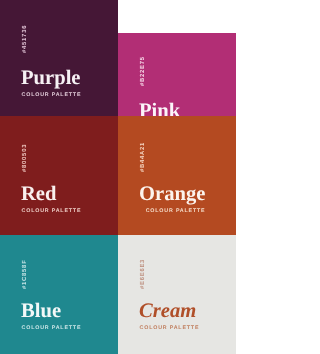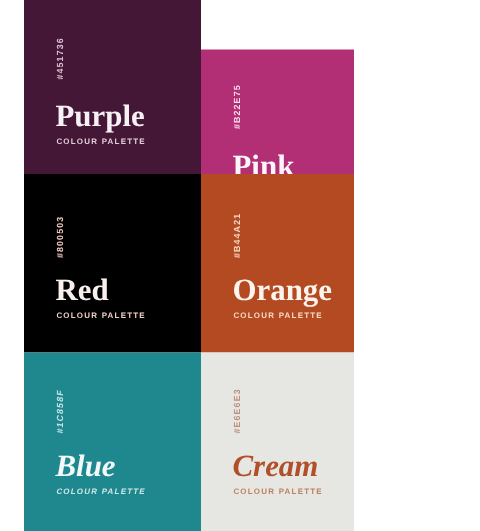--- a/index.html
+++ b/index.html
@@ -1,20 +1,20 @@
 <!DOCTYPE html>
 <html><head>
 <meta charset="utf-8">
 <style>
   html,body{margin:0;padding:0;}
   *{-webkit-font-smoothing:antialiased;text-rendering:geometricPrecision;}
   body{width:236px;height:354px;overflow:hidden;background:#fff;
        font-family:"Liberation Sans",sans-serif;}
   .grid{width:236px;height:354px;display:grid;
-        grid-template-columns:118px 118px;grid-template-rows:116px 119px 119px;padding-left:16px;}
+        grid-template-columns:118px 118px;grid-template-rows:116px 119px 119px;}
   .cell{position:relative;overflow:hidden;}
   .hex{position:absolute;left:21.8px;top:23px;height:30px;
        writing-mode:vertical-rl;transform:rotate(180deg);
        font-family:"Liberation Sans",sans-serif;font-weight:700;
        font-size:5.9px;line-height:7px;letter-spacing:0.75px;}
   .label{position:absolute;left:21px;top:68px;}
   .r2 .label{top:67.6px;}
   .r3 .label{top:66px;}
   .r2 .hex{top:25.5px;}
   .r3 .hex{top:23.5px;}
@@ -34,35 +34,35 @@
       <div class="sub" style="color: rgb(227, 205, 218);">COLOUR PALETTE</div>
     </div>
   </div>
   <div class="cell r1" id="c1" style="background-color: rgb(178, 46, 117); margin-top: 33px;">
     <div class="hex" style="color: rgb(249, 222, 236);">#B22E75</div>
     <div class="label">
       <div class="title" style="color: rgb(252, 245, 249);">Pink</div>
       <div class="sub" style="color: rgb(248, 226, 238);">COLOUR PALETTE</div>
     </div>
   </div>
-  <div class="cell r2" id="c2" style="background-color: #000000;">
+  <div class="cell r2" id="c2" style="background-color: #7f1d1d;">
     <div class="hex" style="color: rgb(240, 200, 193);">#800503</div>
     <div class="label">
       <div class="title" style="color: rgb(249, 240, 238);">Red</div>
       <div class="sub" style="color: rgb(239, 207, 200);">COLOUR PALETTE</div>
     </div>
   </div>
-  <div class="cell r2" id="c3" style="background-color: rgb(180, 74, 33);">
+  <div class="cell r2" id="c3" style="background-color: rgb(180, 74, 33); text-align: right;">
     <div class="hex" style="color: rgb(246, 216, 196);">#B44A21</div>
     <div class="label">
       <div class="title" style="color: rgb(252, 244, 238);">Orange</div>
       <div class="sub" style="color: rgb(245, 220, 201);">COLOUR PALETTE</div>
     </div>
   </div>
-  <div class="cell r3" id="c4" style="background-color: rgb(31, 136, 143); font-style: italic;">
+  <div class="cell r3" id="c4" style="background-color: rgb(31, 136, 143);">
     <div class="hex" style="color: rgb(200, 229, 231);">#1C858F</div>
     <div class="label">
       <div class="title" style="color: rgb(243, 248, 248);">Blue</div>
       <div class="sub" style="color: rgb(205, 231, 232);">COLOUR PALETTE</div>
     </div>
   </div>
   <div class="cell r3" id="c5" style="background-color: rgb(230, 230, 227);">
     <div class="hex" style="color: rgb(189, 143, 126);">#E6E6E3</div>
     <div class="label">
       <div class="title" style="color: rgb(176, 79, 41); font-style: italic;">Cream</div>

